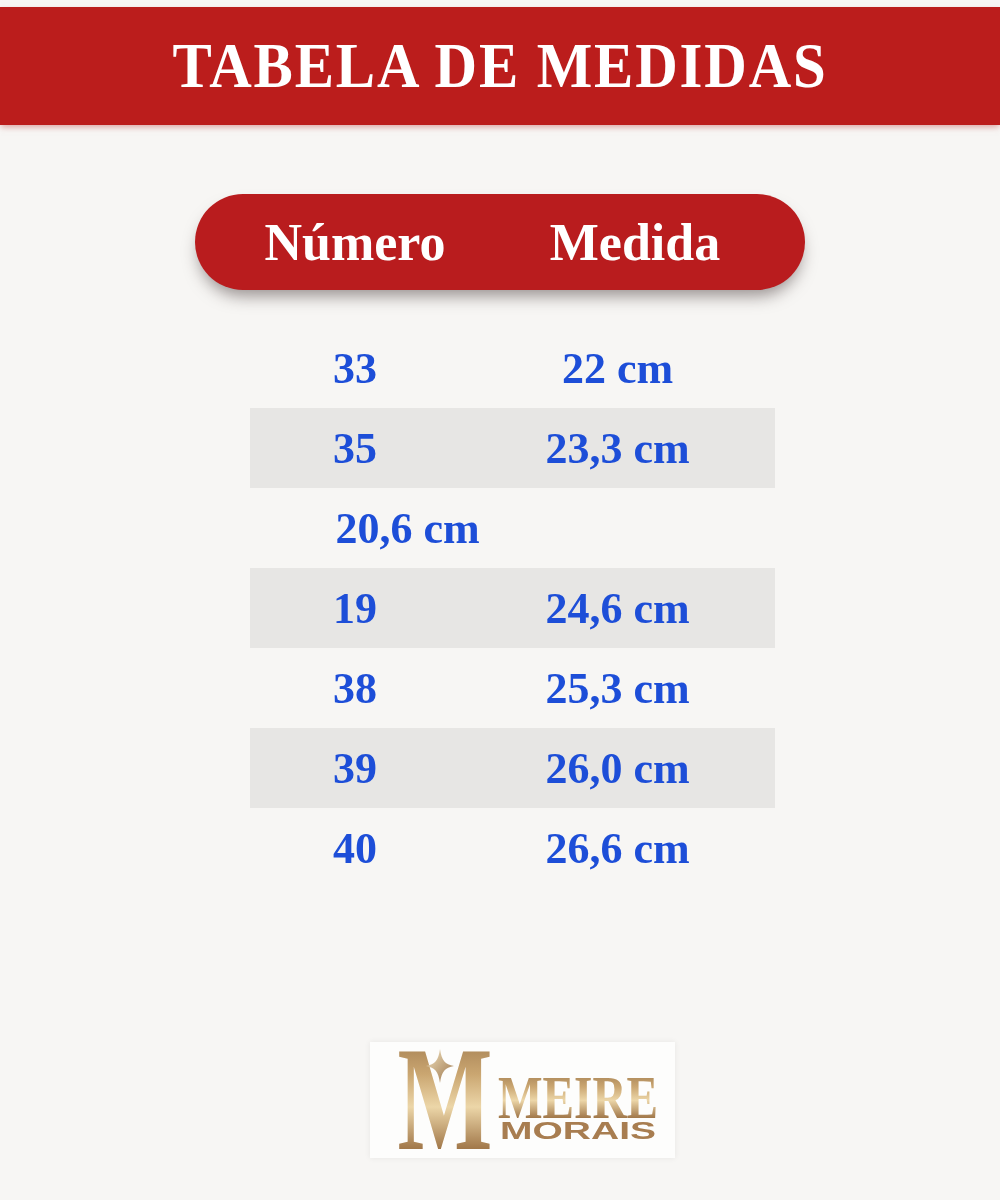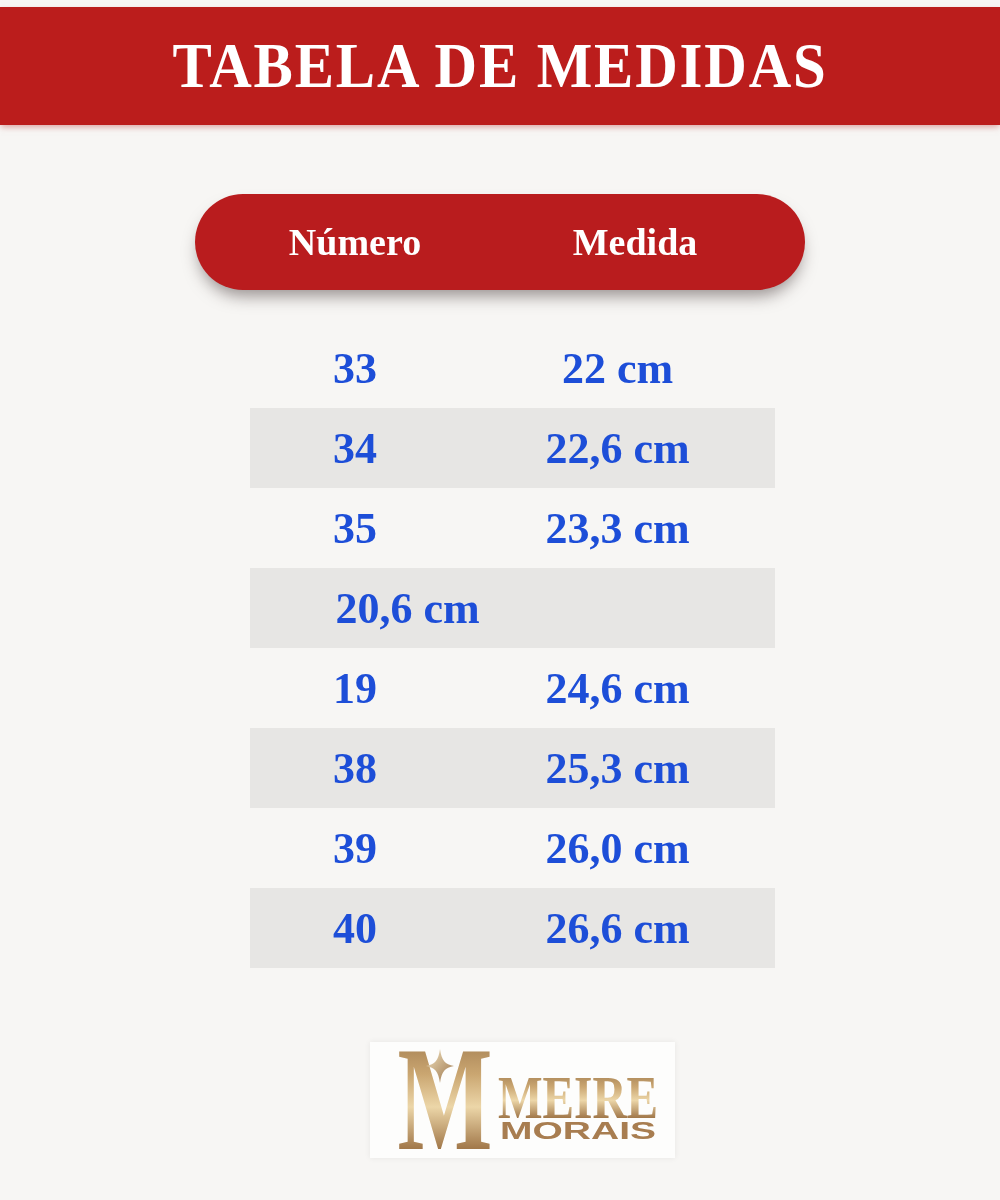--- a/index.html
+++ b/index.html
@@ -32,21 +32,21 @@
   
   .pill {
     position: absolute; left: 195px; top: 194px;
     width: 610px; height: 96px;
     background: #b91c1e;
     border-radius: 48px;
     display: flex; align-items: center;
     box-shadow: 0 10px 16px -4px rgba(60, 45, 45, 0.5);
     color: #ffffff;
     font-weight: bold;
-    font-size: 38px;
+    font-size: 52px;
   }
   .pill-col-numero { width: 320px; text-align: center; }
   .pill-col-medida { width: 240px; text-align: center; }
 
   
   .rows {
     position: absolute; left: 250px; top: 328px;
     width: 525px;
   }
   .row {
@@ -78,24 +78,20 @@
 
 <div class="pill">
   <span class="pill-col-numero">Número</span>
   <span class="pill-col-medida">Medida</span>
 </div>
 
 <div class="rows">
   <div class="row">
     <span class="cell-num">33</span>
     <span class="cell-med">22 cm</span>
-  </div>
-  <div class="row">
-    <span class="cell-num">34</span>
-    <span class="cell-med">22,6 cm</span>
   </div>
   <div class="row">
     <span class="cell-num">35</span>
     <span class="cell-med">23,3 cm</span>
   </div>
   <div class="row">
     <span class="cell-med">20,6 cm</span>
   </div>
   <div class="row">
     <span class="cell-num">19</span>

